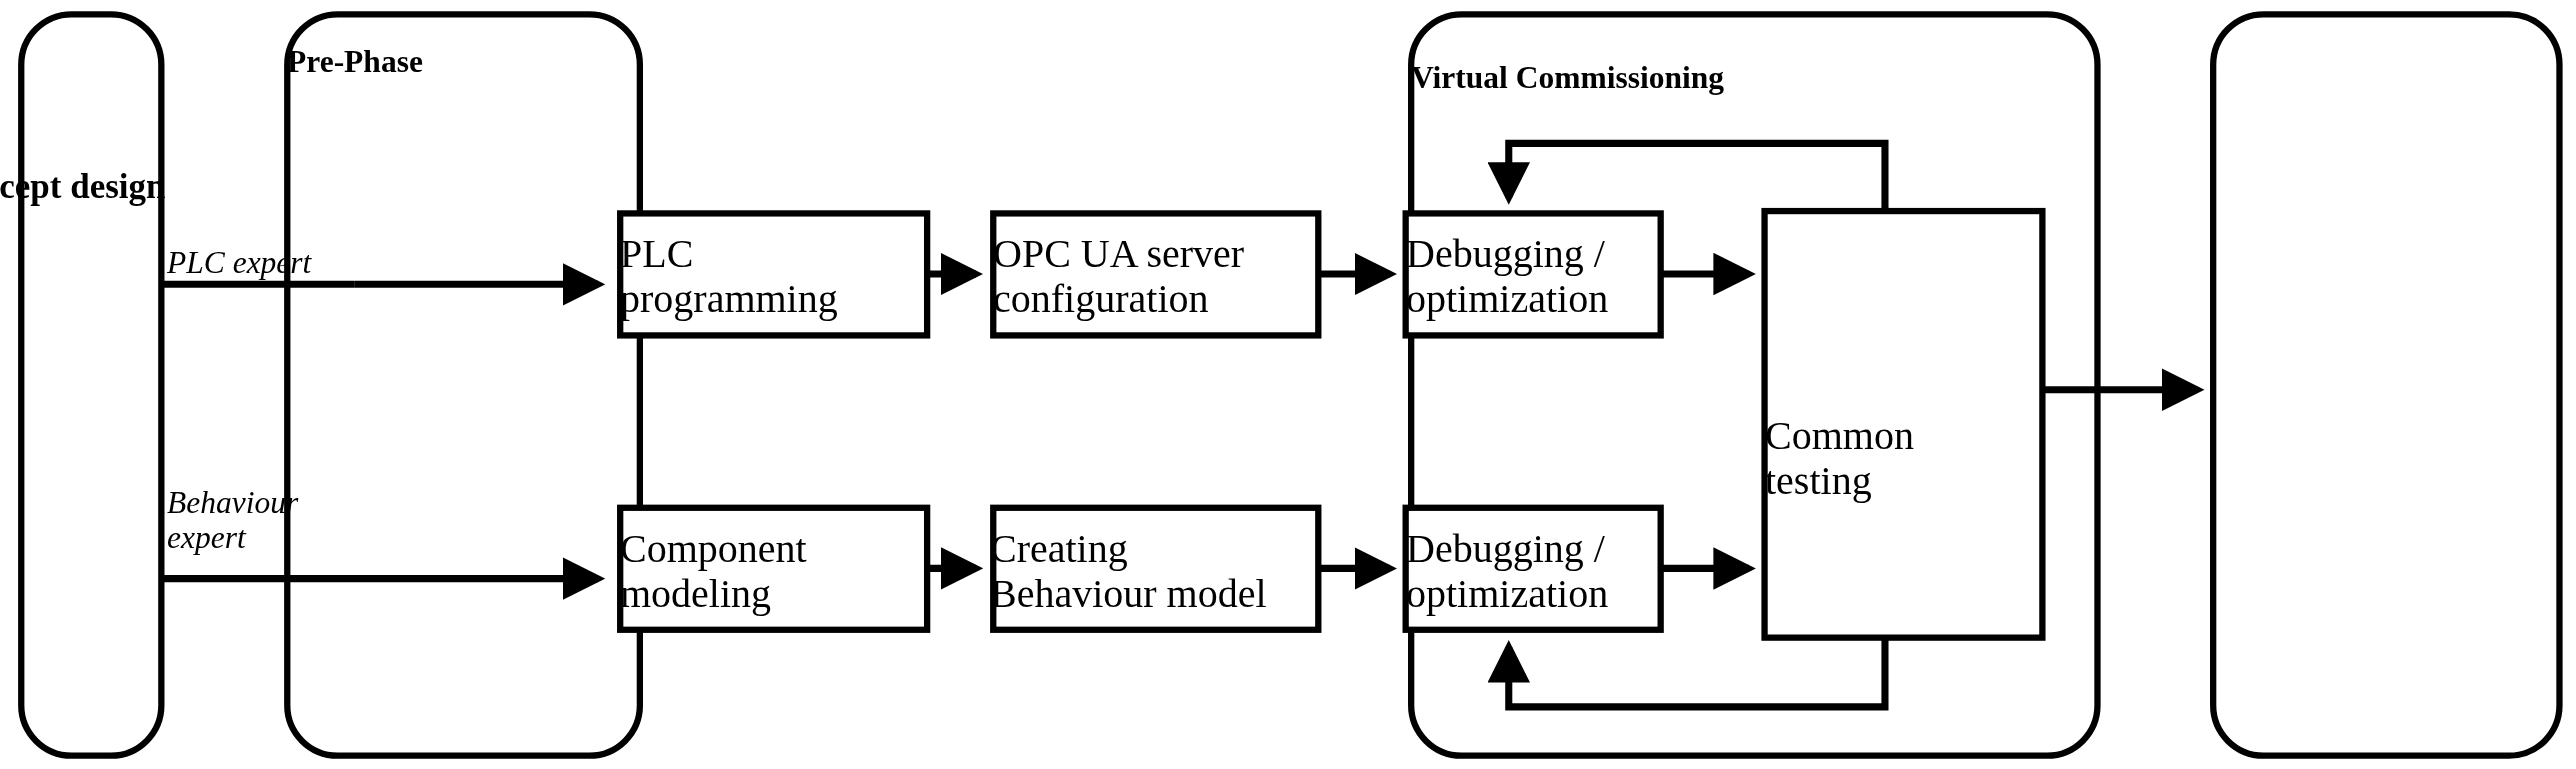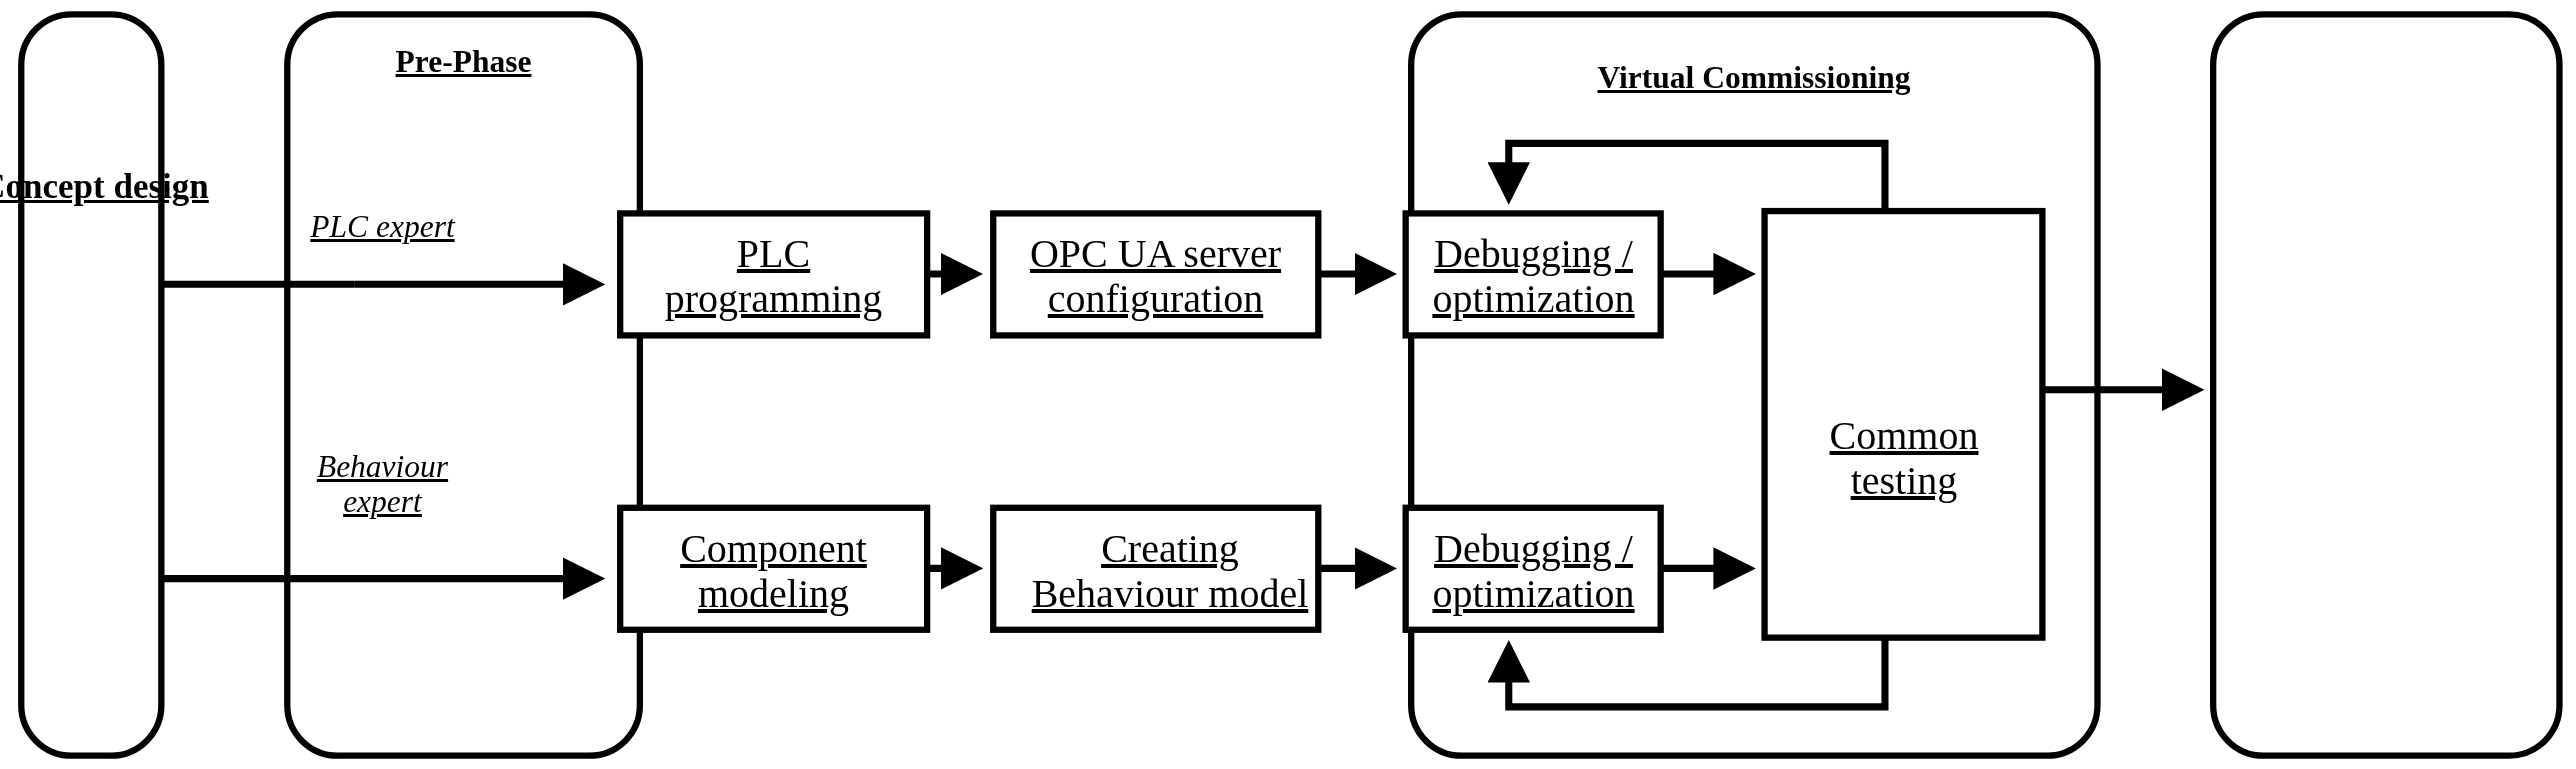--- a/index.html
+++ b/index.html
@@ -27,32 +27,30 @@
     stroke: #000000;
   }
   .container-shape { stroke-width: 8; }
   .box-shape { stroke-width: 8; }
   .conn { stroke: #000000; stroke-width: 9; fill: none; }
   .arrowhead { fill: #000000; stroke: none; }
 
   .lbl {
     position: absolute;
     color: #000000;
-    text-align: center;
     line-height: 1.12;
     white-space: pre-line;
     pointer-events: none;
-    text-decoration: underline;
   }
   .phase-title {
     font-size: 31.5px;
     font-weight: 700;
   }
   .box-text { font-size: 40px; }
-  .edge-text { font-size: 31.5px; font-style: italic; }
+  .edge-text { font-size: 31.5px; font-style: italic; margin-top: 36px; }
   .big-node-text { font-size: 35px; font-weight: 700; }
 </style>
 </head>
 <body>
 
 <div id="stage">
 
   <svg id="diagram" viewBox="0 0 3273 978">
     <defs>
       <marker id="arrow" viewBox="0 0 12 12" refX="10" refY="6" markerWidth="6" markerHeight="6" orient="auto-start-reverse">

